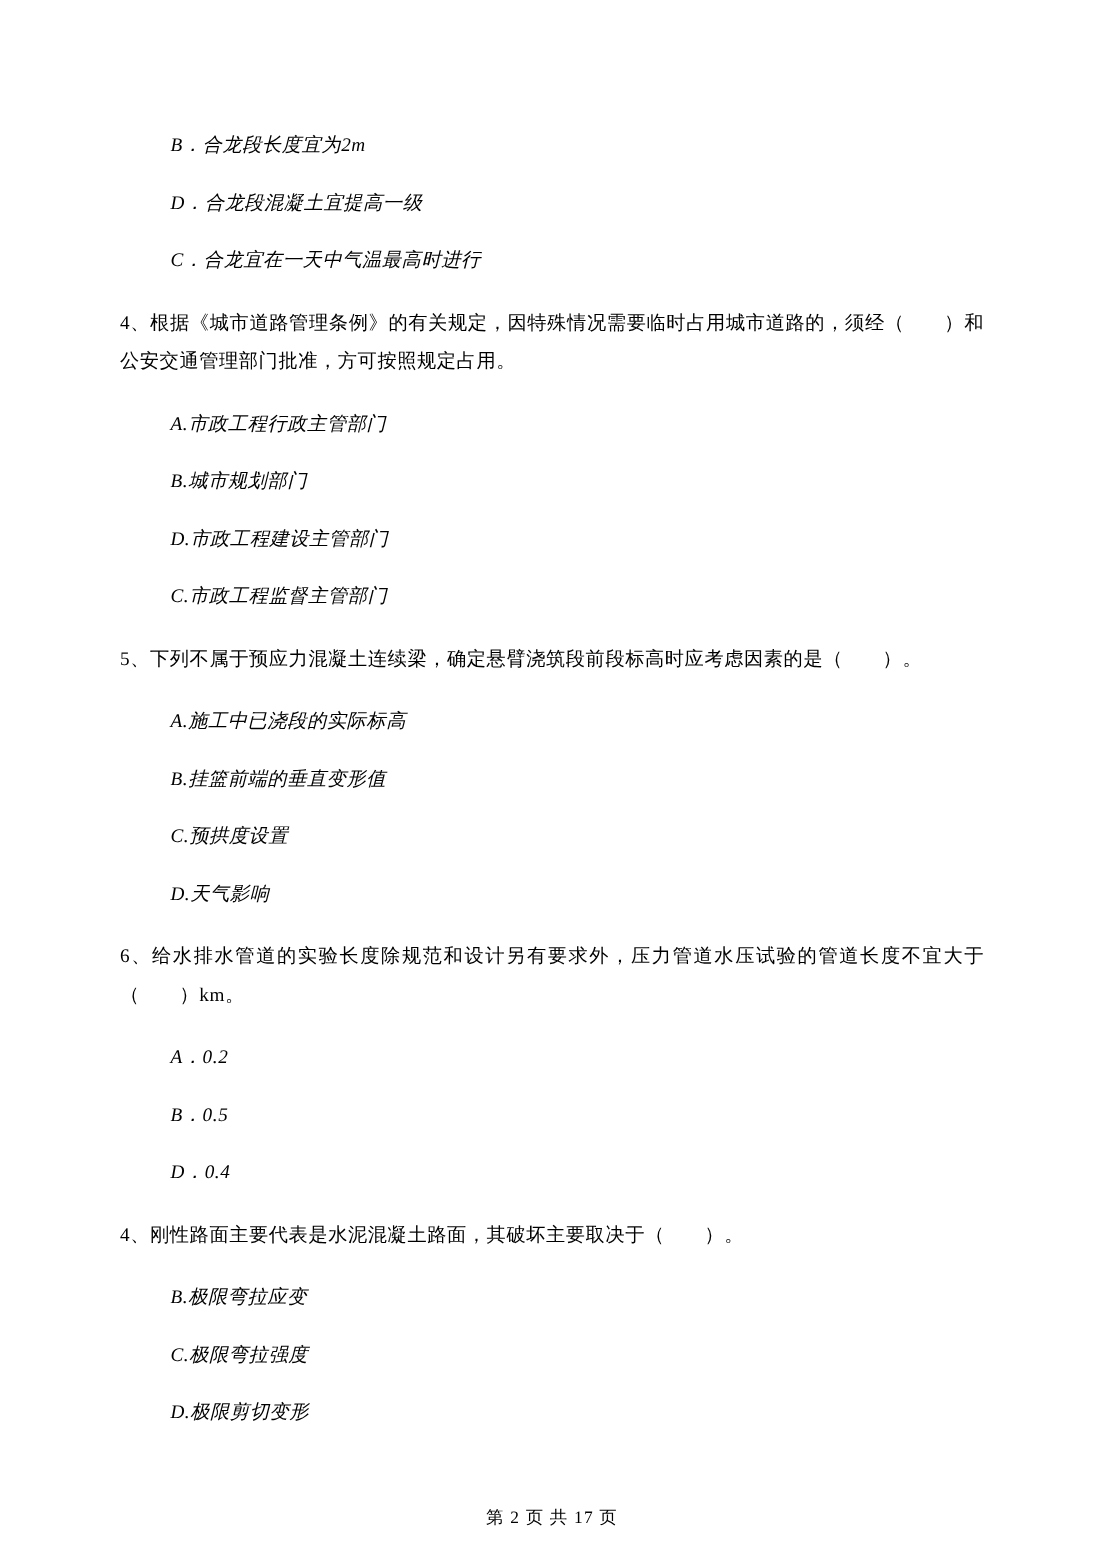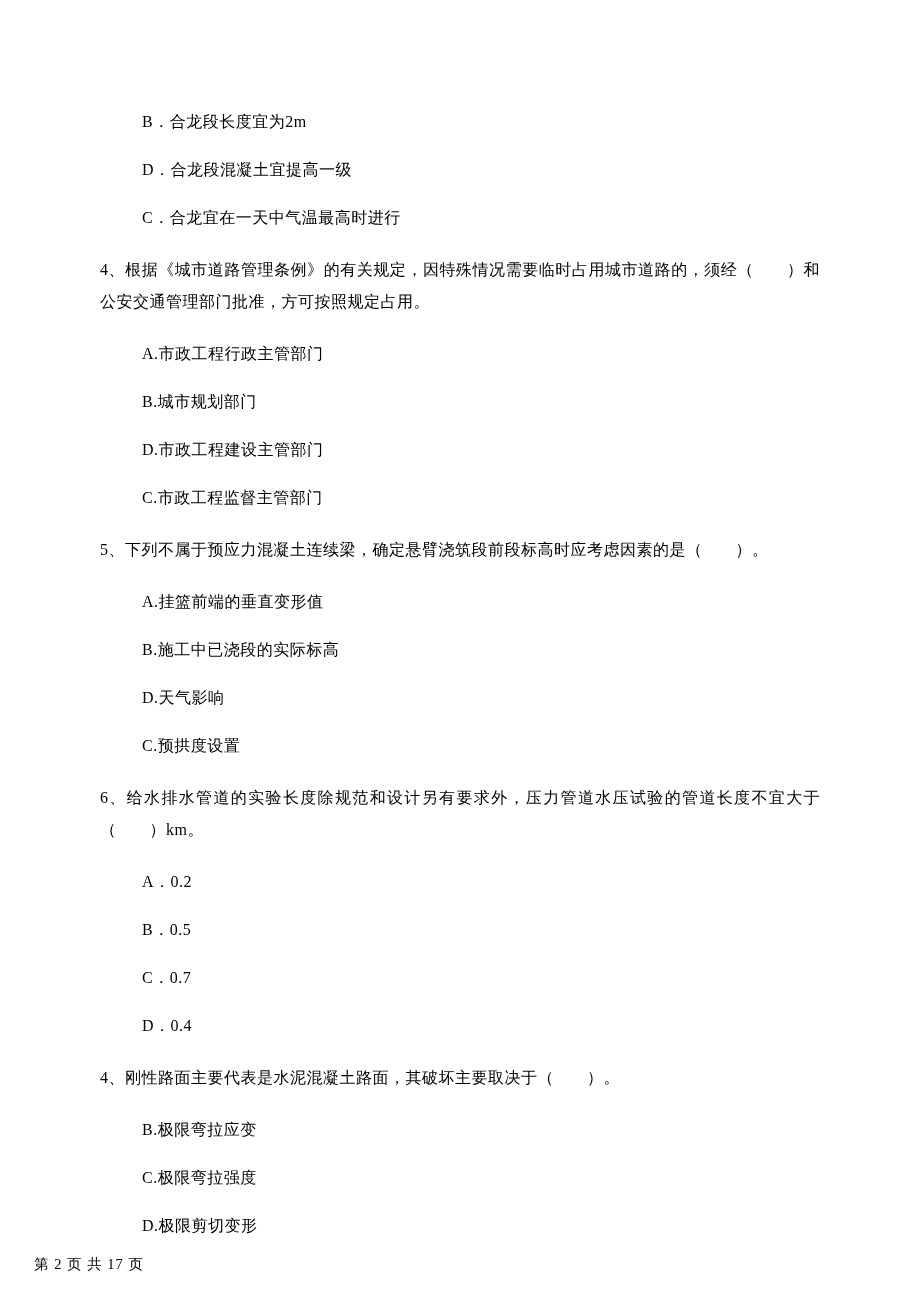--- a/index.html
+++ b/index.html
@@ -17,39 +17,39 @@
     }
     .page-content {
       padding: 110px 100px 40px 100px;
       font-size: 16px;
       line-height: 1.5;
     }
     .option-line {
       padding-left: 42px;
       margin-bottom: 24px;
       letter-spacing: 0.5px;
+      font-style: italic;
     }
     .question-block {
       margin-bottom: 24px;
     }
     .question-text {
       margin-bottom: 24px;
       line-height: 2;
       text-align: justify;
       letter-spacing: 0.5px;
     }
     .footer {
       position: absolute;
       bottom: 28px;
       left: 0;
       right: 0;
-      text-align: left;
+      text-align: center;
       font-size: 14.5px;
       letter-spacing: 1px;
-      padding-left: 34px;
     }
   </style>
 </head>
 <body>
 
 <div class="page-content">
 
   <div class="option-line">B．合龙段长度宜为2m</div>
   <div class="option-line">D．合龙段混凝土宜提高一级</div>
   <div class="option-line">C．合龙宜在一天中气温最高时进行</div>
@@ -57,31 +57,30 @@
   <div class="question-block">
     <div class="question-text">4、根据《城市道路管理条例》的有关规定，因特殊情况需要临时占用城市道路的，须经（　　）和公安交通管理部门批准，方可按照规定占用。</div>
     <div class="option-line">A.市政工程行政主管部门</div>
     <div class="option-line">B.城市规划部门</div>
     <div class="option-line">D.市政工程建设主管部门</div>
     <div class="option-line">C.市政工程监督主管部门</div>
   </div>
 
   <div class="question-block">
     <div class="question-text">5、下列不属于预应力混凝土连续梁，确定悬臂浇筑段前段标高时应考虑因素的是（　　）。</div>
-    <div class="option-line">A.挂篮前端的垂直变形值</div>
-    <div class="option-line">B.施工中已浇段的实际标高</div>
+    <div class="option-line">A.施工中已浇段的实际标高</div>
+    <div class="option-line">B.挂篮前端的垂直变形值</div>
+    <div class="option-line">C.预拱度设置</div>
     <div class="option-line">D.天气影响</div>
-    <div class="option-line">C.预拱度设置</div>
   </div>
 
   <div class="question-block">
     <div class="question-text">6、给水排水管道的实验长度除规范和设计另有要求外，压力管道水压试验的管道长度不宜大于（　　）km。</div>
     <div class="option-line">A．0.2</div>
     <div class="option-line">B．0.5</div>
-    <div class="option-line">C．0.7</div>
     <div class="option-line">D．0.4</div>
   </div>
 
   <div class="question-block">
     <div class="question-text">4、刚性路面主要代表是水泥混凝土路面，其破坏主要取决于（　　）。</div>
     <div class="option-line">B.极限弯拉应变</div>
     <div class="option-line">C.极限弯拉强度</div>
     <div class="option-line">D.极限剪切变形</div>
   </div>
 

